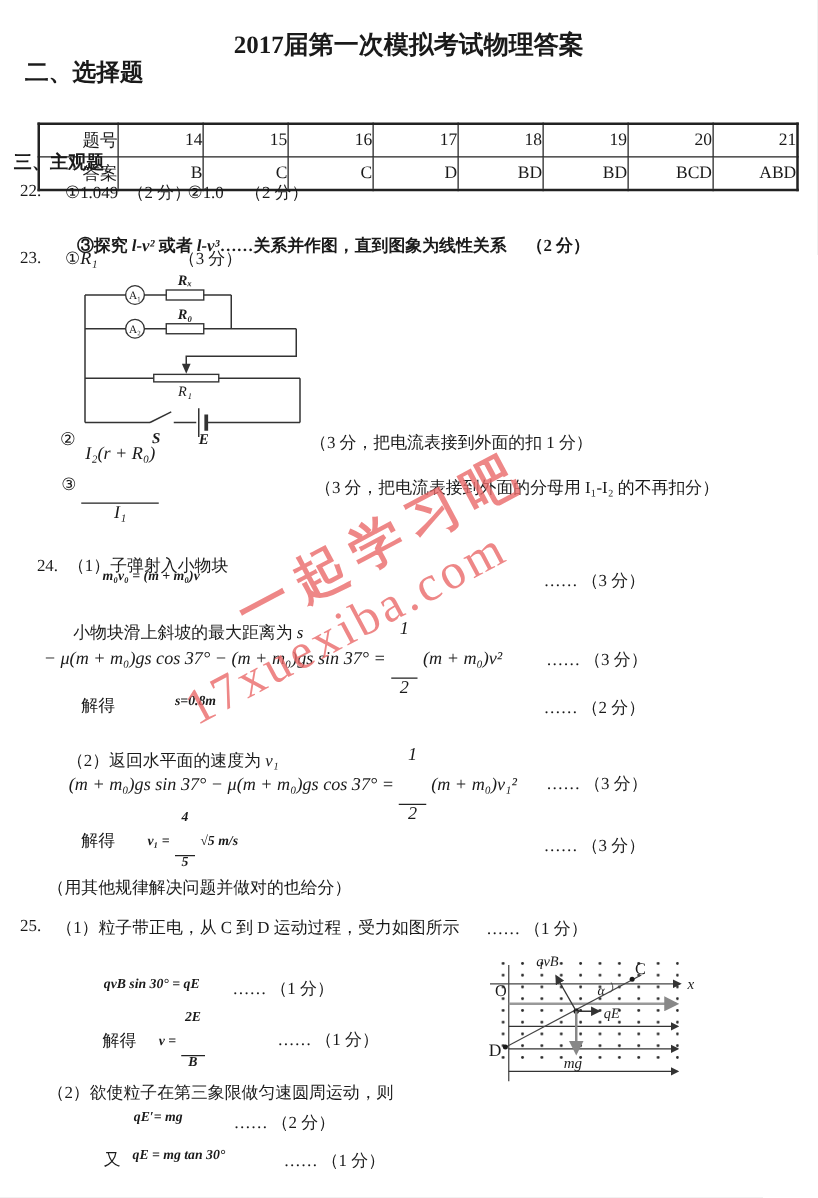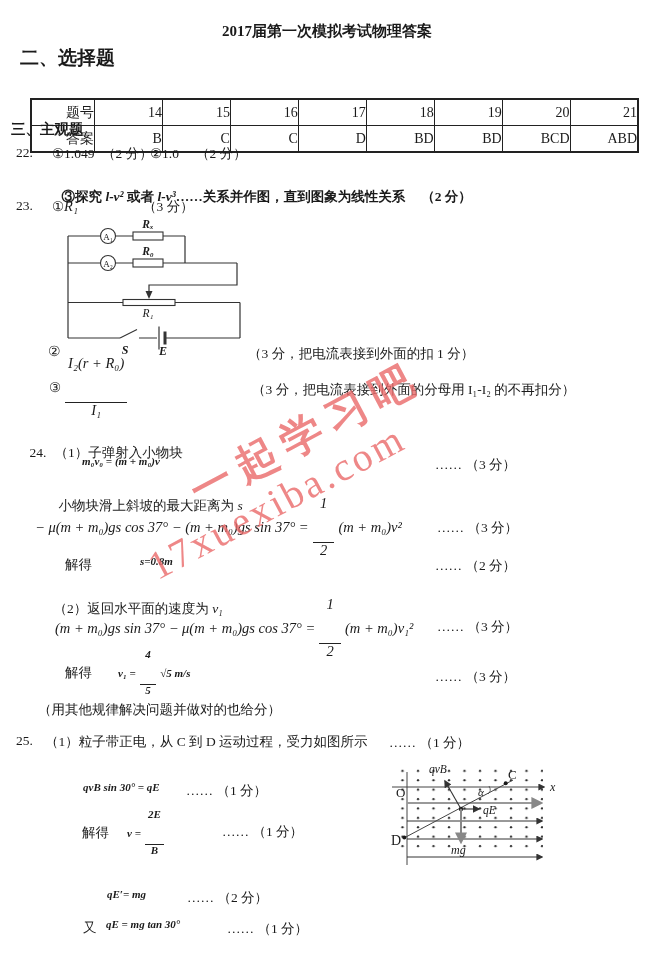--- a/index.html
+++ b/index.html
@@ -4,21 +4,21 @@
 <style>
   html,body{margin:0;padding:0;background:#e8e8e8;}
   #page{position:relative;width:654px;height:958px;background:#ffffff;overflow:hidden;
         font-family:"Liberation Serif","DejaVu Serif",serif;color:#1a1a1a;}
   .abs{position:absolute;white-space:pre;}
   .cn{font-size:13.5px;}
   .bold{font-weight:bold;}
   .m{font-style:italic;font-family:"Liberation Serif","DejaVu Serif",serif;}
   .eq{font-size:11px;font-weight:bold;}
   .eq-sm{font-size:14.5px;}
-  .title{width:654px;text-align:center;font-size:15px;font-weight:bold;}
+  .title{width:654px;text-align:center;font-size:20px;font-weight:bold;}
   
   table.ans{border-collapse:collapse;table-layout:fixed;width:609px;}
   table.ans td{border:1px solid #222;text-align:right;height:25px;font-size:14px;padding:0;}
   table.ans{border:2px solid #222;}
   td.hd{width:62px;}
   
   .frac{display:inline-block;vertical-align:middle;text-align:center;margin:0 4px;line-height:1.05;}
   .frac>span{display:block;padding:0 3px;}
   .frac>.den{border-top:1.2px solid #222;}
   .eqrow{position:absolute;display:flex;align-items:center;white-space:pre;}
@@ -222,20 +222,21 @@
   <div class="eqrow" style="left:82px;top:813px;height:40px;">
     <span class="cn">解得</span>
     <span class="m eq" style="margin-left:18px;">v =</span>
     <span class="frac m eq">
       <span class="num">2E</span>
       <span class="den">B</span>
     </span>
   </div>
   <span class="abs cn" style="left:222px;top:823px;">…… （1 分）</span>
 
+  <span class="abs cn" style="left:38px;top:865px;">（2）欲使粒子在第三象限做匀速圆周运动，则</span>
 
   <span class="abs m eq" style="left:107px;top:888px;">qE′= mg</span>
   <span class="abs cn" style="left:187px;top:889px;">…… （2 分）</span>
 
   <span class="abs cn" style="left:83px;top:919px;">又</span>
   <span class="abs m eq" style="left:106px;top:918px;">qE = mg tan 30°</span>
   <span class="abs cn" style="left:227px;top:920px;">…… （1 分）</span>
 
 </div>
 

